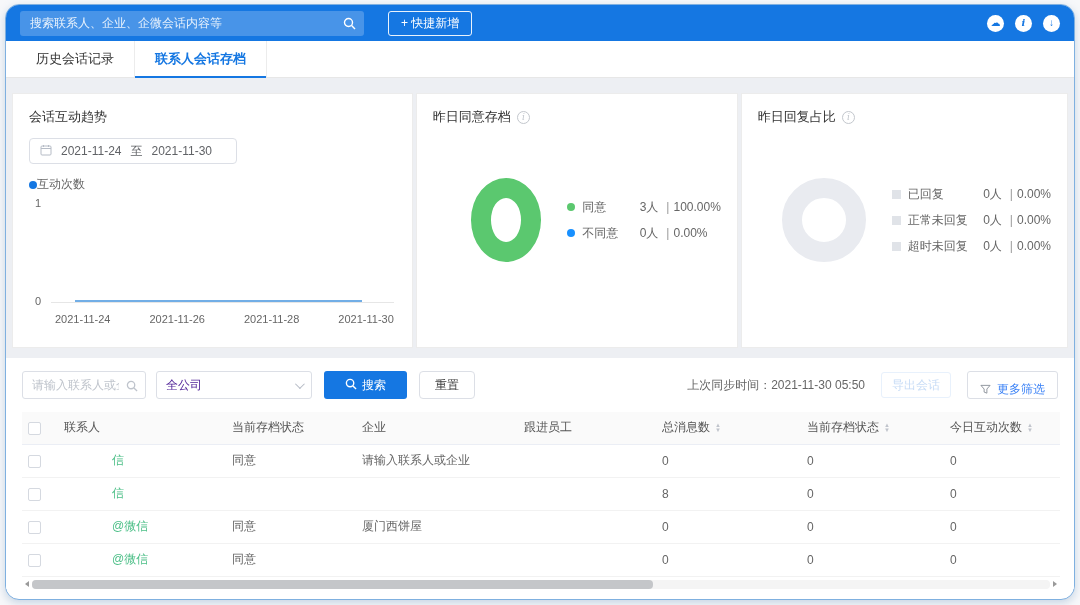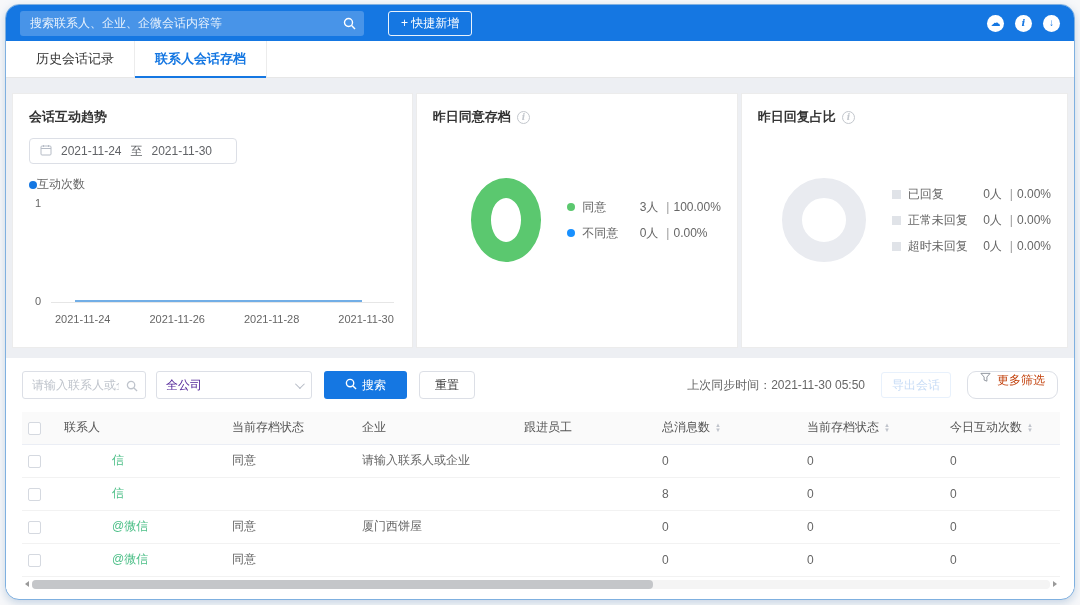--- a/index.html
+++ b/index.html
@@ -28,21 +28,21 @@
          border-right:1px solid #ececec; position:relative; }
   .tab.active { color:#1577e2; font-weight:bold; }
   .tab.active::after { content:""; position:absolute; left:0; right:0; bottom:-1px; height:2px; background:#1577e2; }
 
   
   .panels { background:#edeff3; height:280px; padding:15px 6px 10px; display:flex; gap:3px; }
   .panel { background:#fff; border:1px solid #ececec; height:255px; padding:14px 16px; position:relative; }
   .panel.p1 { width:410px; }
   .panel.p2 { width:322px; }
   .panel.p3 { flex:1; }
-  .panel-title { font-size:13px; font-weight:bold; color:#333; display:flex; align-items:center; gap:6px; }
+  .panel-title { font-size:13px; font-weight:normal; color:#333; display:flex; align-items:center; gap:6px; }
   .info-i { width:13px; height:13px; border:1px solid #c3c7cd; border-radius:50%; color:#c3c7cd;
             font-size:9px; display:inline-flex; align-items:center; justify-content:center;
             font-family:"DejaVu Serif",serif; font-style:italic; cursor:pointer; }
 
   .date-range { margin-top:12px; width:208px; height:26px; border:1px solid #dcdfe6; border-radius:4px;
                 display:flex; align-items:center; gap:9px; padding:0 10px; font-size:12px; color:#606266; cursor:pointer; }
   .legend-line { margin-top:12px; display:flex; align-items:center; font-size:12px; color:#666; }
   .dot { width:8px; height:8px; border-radius:50%; display:inline-block; }
   .dot.blue { background:#1577e2; }
   .dot.green { background:#5bc86f; }
@@ -80,22 +80,22 @@
             display:flex; align-items:center; font-size:12px; color:#4c1d95; padding:0 9px; cursor:pointer; }
   .chev { margin-left:auto; width:7px; height:7px; border-right:1px solid #b6bcc6; border-bottom:1px solid #b6bcc6;
           transform:rotate(45deg) translateY(-2px); }
   .btn-search { margin-left:12px; height:28px; padding:0 21px; background:#1577e2; color:#fff; border:none;
                 border-radius:3px; font-size:12px; display:flex; align-items:center; gap:5px; cursor:pointer; }
   .btn-reset { margin-left:12px; height:28px; padding:0 15px; background:#fff; color:#404040;
                border:1px solid #dcdfe6; border-radius:4px; font-size:12px; cursor:pointer; }
   .sync { margin-left:auto; font-size:12px; color:#666; }
   .btn-export { margin:0 16px; height:26px; padding:0 10px; background:#fff; color:#c7dcf6;
                 border:1px solid #e8f1fc; border-radius:3px; font-size:12px; cursor:not-allowed; }
-  .btn-more { height:28px; padding:0 12px; background:#fff; color:#c2410c; border:1px solid #dcdfe6;
-              border-radius:9px; font-size:12px; display:flex; align-items:flex-start; gap:6px; cursor:pointer; }
+  .btn-more { height:28px; padding:0 12px; background:#fff; color:#3b82f6; border:1px solid #dcdfe6;
+              border-radius:3px; font-size:12px; display:flex; align-items:flex-end; gap:6px; cursor:pointer; }
 
   
   table { width:1038px; border-collapse:collapse; table-layout:fixed; margin-top:13px; font-size:12px; }
   th { height:32px; background:#fafafa; color:#555; font-weight:normal; text-align:left; padding:0 6px;
        border-bottom:1px solid #ebeef5; white-space:nowrap; overflow:hidden; }
   td { height:33px; color:#666; text-align:left; padding:0 6px; border-bottom:1px solid #f2f2f2;
        white-space:nowrap; overflow:hidden; }
   .cb { width:13px; height:13px; border:1px solid #d5d9e0; border-radius:2px; background:#fff; display:inline-block;
         vertical-align:middle; cursor:pointer; }
   .contact-link { color:#4cbf87; cursor:pointer; margin-left:48px; }

